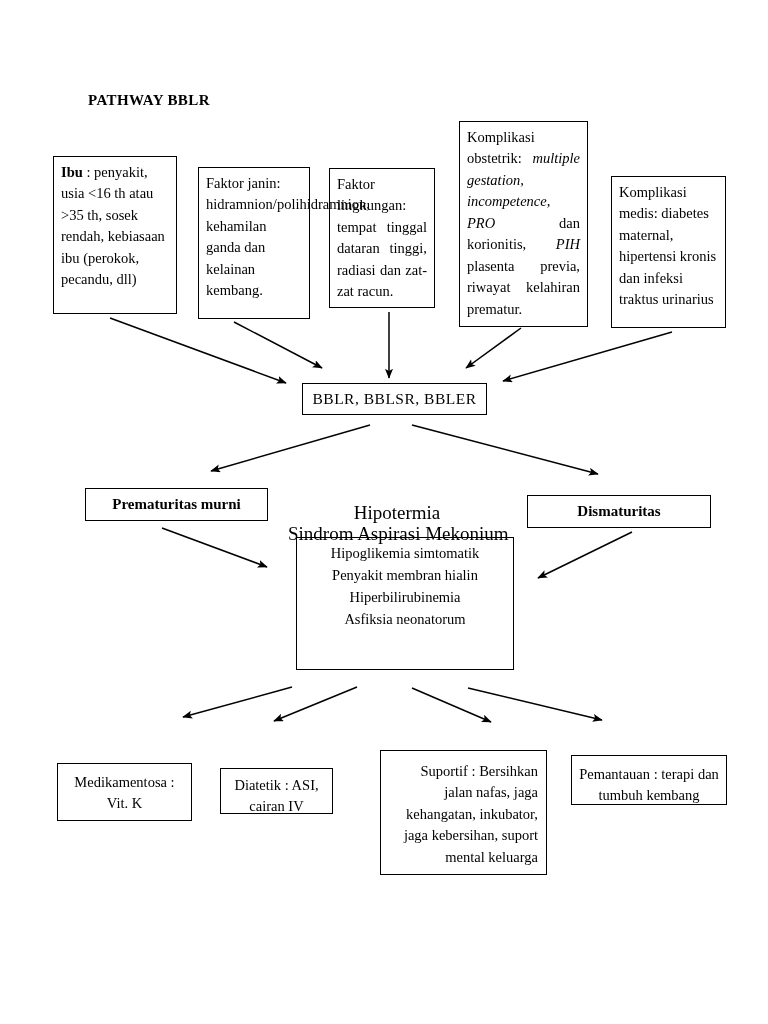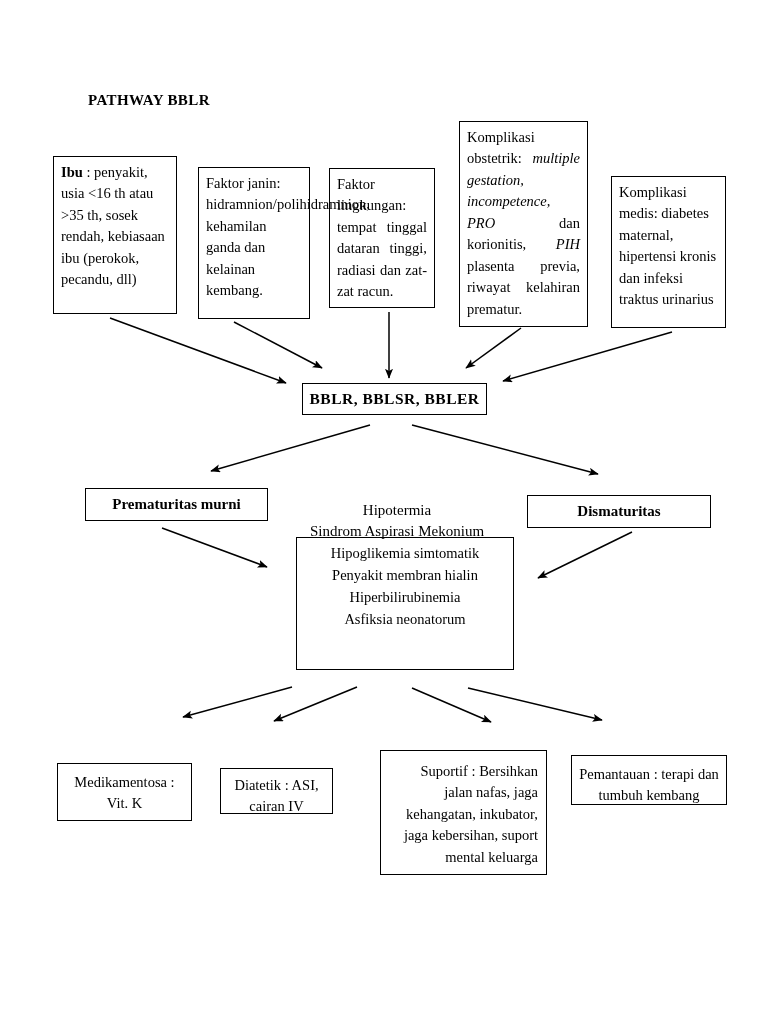--- a/index.html
+++ b/index.html
@@ -50,33 +50,33 @@
     text-align: justify;
     text-align-last: left;
   }
   .bold {
     font-weight: bold;
   }
   .ital {
     font-style: italic;
   }
   .core-label {
-    font-weight: bold;
+    font-weight: normal;
     font-size: 15.5px;
     letter-spacing: 0.5px;
     text-align: center;
   }
   .branch-label {
     font-weight: bold;
     font-size: 15px;
     text-align: center;
   }
   .free-text {
     position: absolute;
-    font-size: 15px;
+    font-size: 19px;
     line-height: 1.5;
     text-align: center;
     white-space: nowrap;
   }
   .sym-list {
     font-size: 14.5px;
     line-height: 1.52;
     text-align: center;
     padding-top: 4px;
   }

